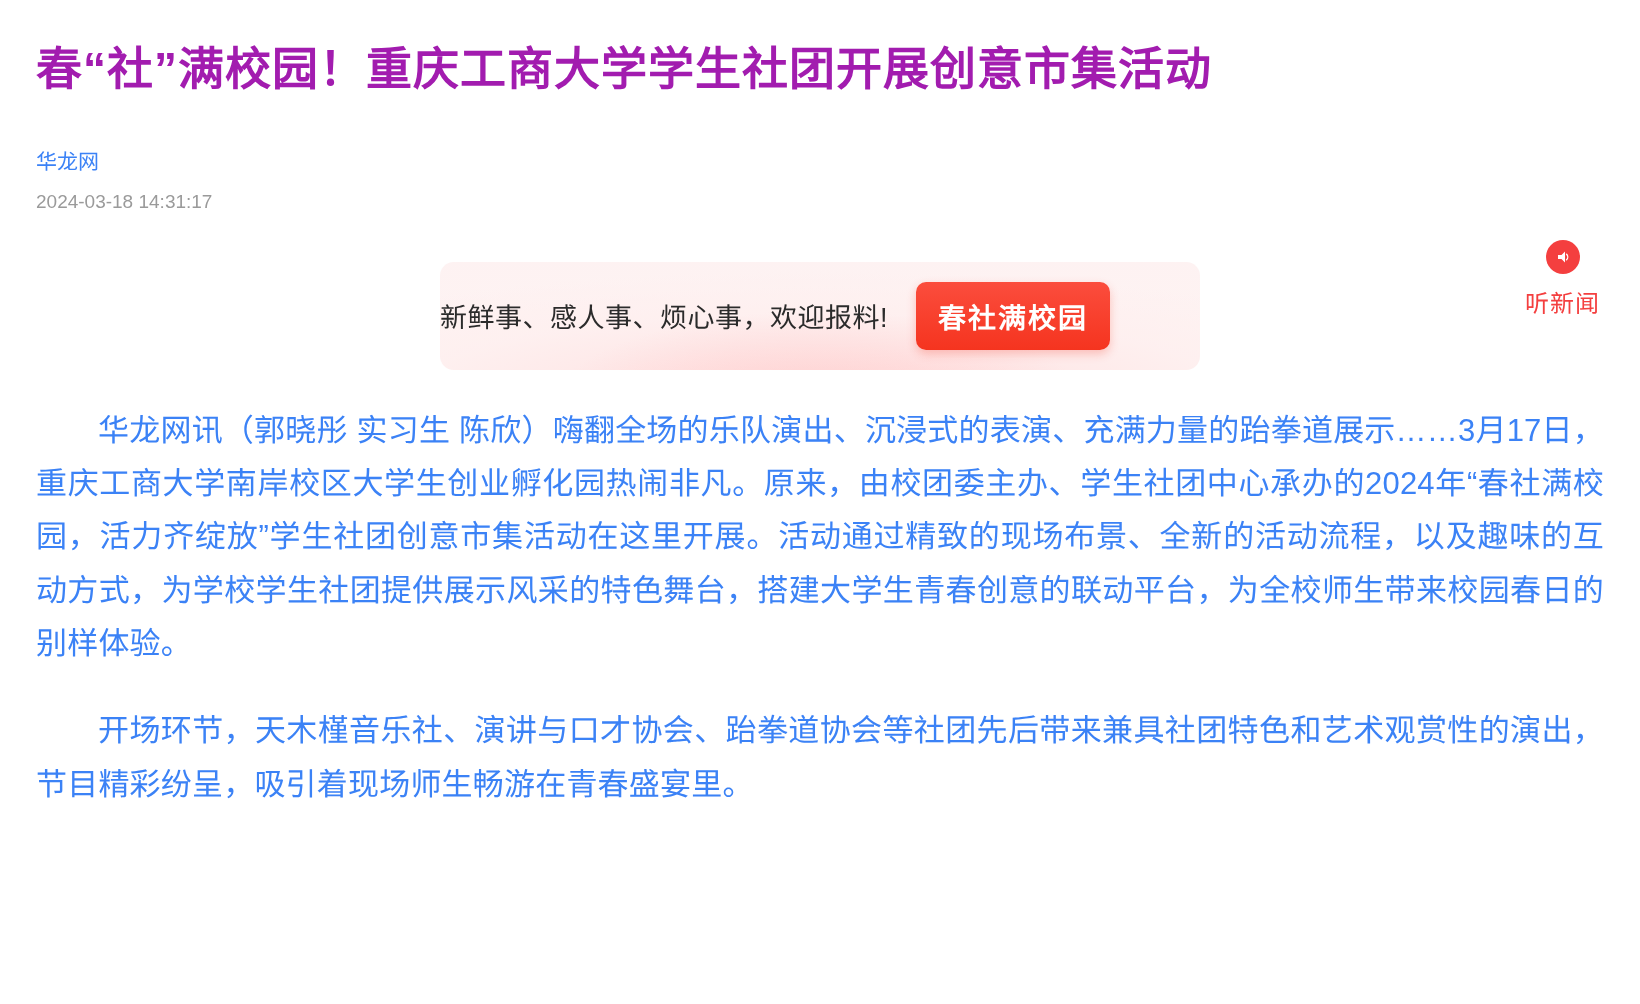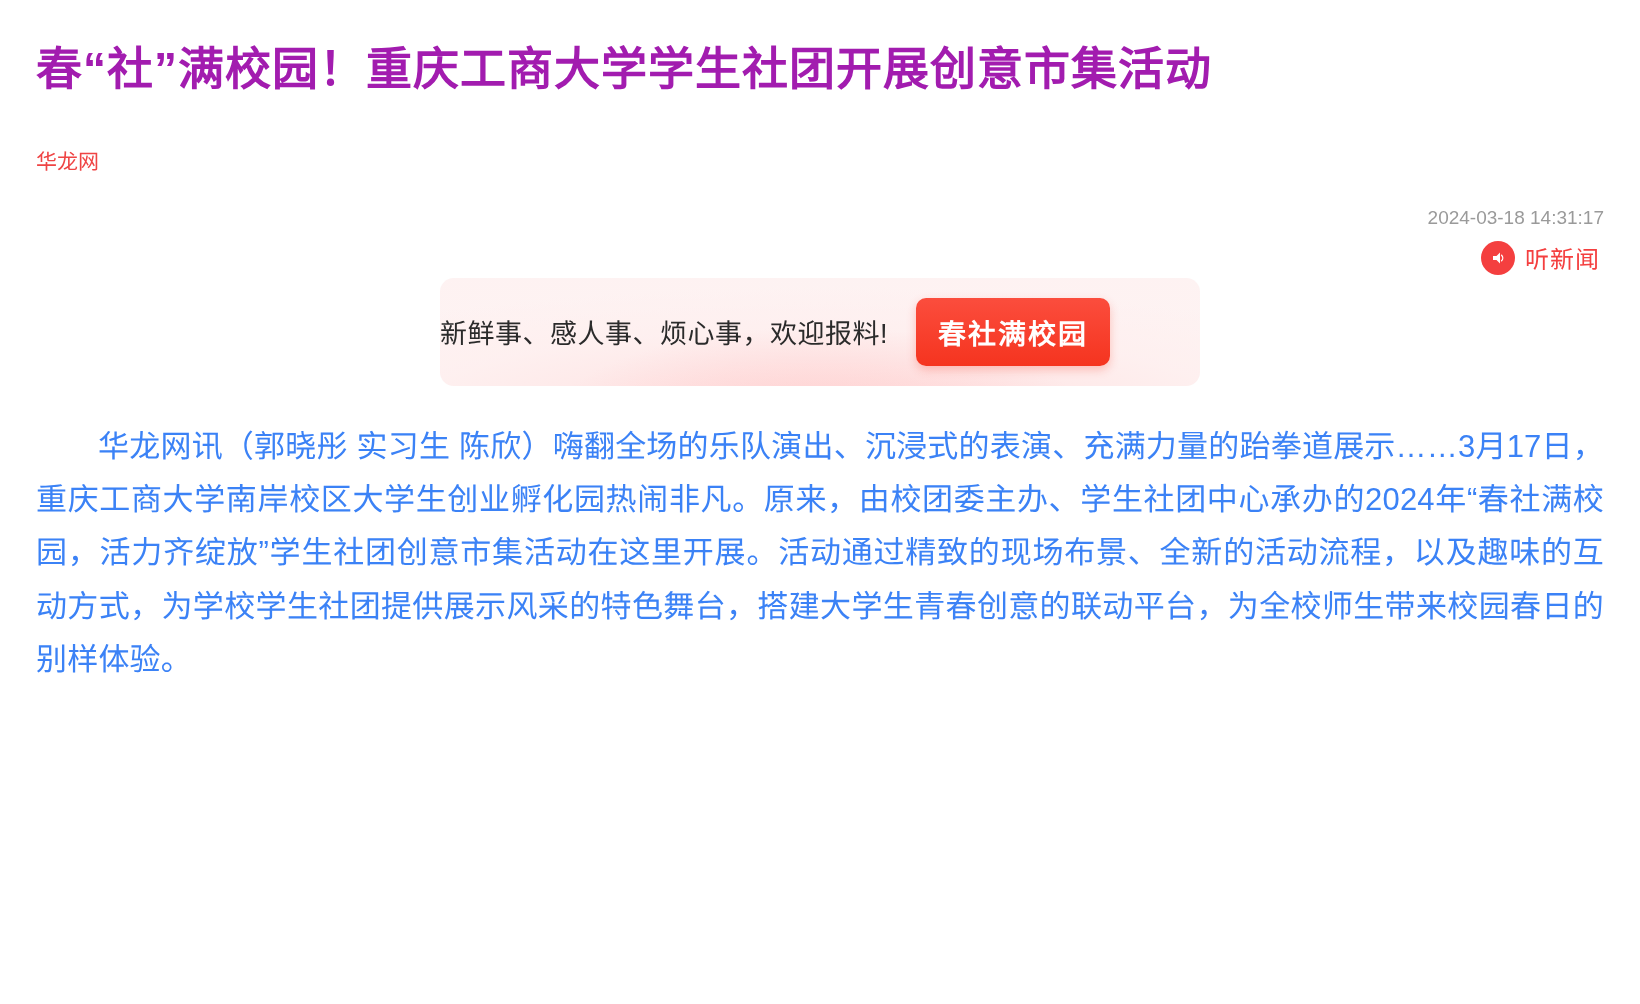--- a/index.html
+++ b/index.html
@@ -27,38 +27,38 @@
     line-height: 1.3;
     letter-spacing: 1px;
     margin: 40px 0 0 0;
     color: #a21caf;
   }
   .meta {
     margin-top: 46px;
   }
   .meta-source {
     font-size: 21px;
-    color: #ef4444;
+    color: #3b82f6;
     line-height: 1.5;
   }
   .meta-time {
     font-size: 19px;
     color: #9a9a9a;
     line-height: 1.6;
-    margin-top: 26px;
-    text-align: right;
+    margin-top: 10px;
   }
   .listen-news {
     position: absolute;
     right: 40px;
     top: 200px;
     display: flex;
     align-items: center;
     gap: 10px;
     cursor: pointer;
+    flex-direction: column;
   }
   .listen-icon {
     width: 34px;
     height: 34px;
     border-radius: 50%;
     background: #f43f3f;
     display: flex;
     align-items: center;
     justify-content: center;
     flex: none;
@@ -154,15 +154,16 @@
     <span class="listen-label">听新闻</span>
   </div>
 
   <div class="tipoff-banner">
     <span class="tipoff-text">新鲜事、感人事、烦心事，欢迎报料!</span>
     <button class="tipoff-button">春社满校园</button>
   </div>
 
   <div class="body-text">
     <p>华龙网讯（郭晓彤 实习生 陈欣）嗨翻全场的乐队演出、沉浸式的表演、充满力量的跆拳道展示……3月17日，重庆工商大学南岸校区大学生创业孵化园热闹非凡。原来，由校团委主办、学生社团中心承办的2024年“春社满校园，活力齐绽放”学生社团创意市集活动在这里开展。活动通过精致的现场布景、全新的活动流程，以及趣味的互动方式，为学校学生社团提供展示风采的特色舞台，搭建大学生青春创意的联动平台，为全校师生带来校园春日的别样体验。</p>
+    <p>开场环节，天木槿音乐社、演讲与口才协会、跆拳道协会等社团先后带来兼具社团特色和艺术观赏性的演出，节目精彩纷呈，吸引着现场师生畅游在青春盛宴里。</p>
   </div>
 
 </div>
 
 </body></html>

